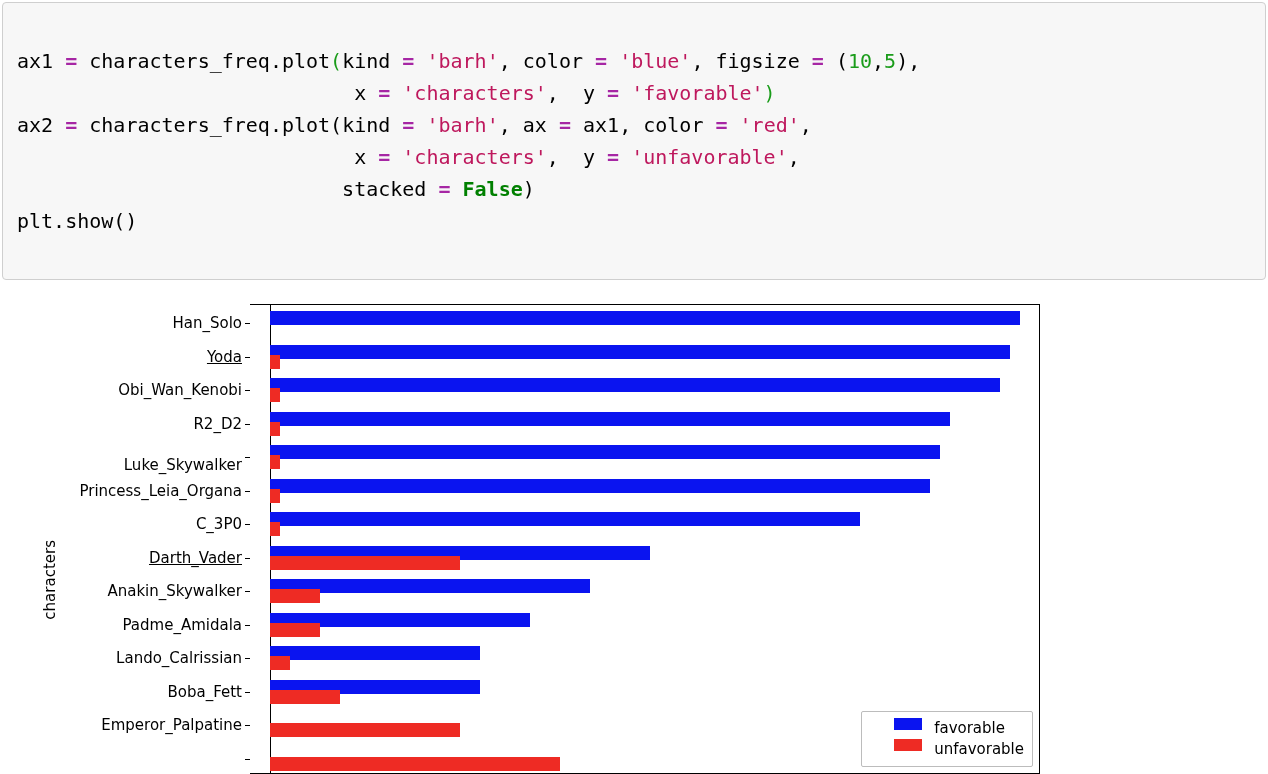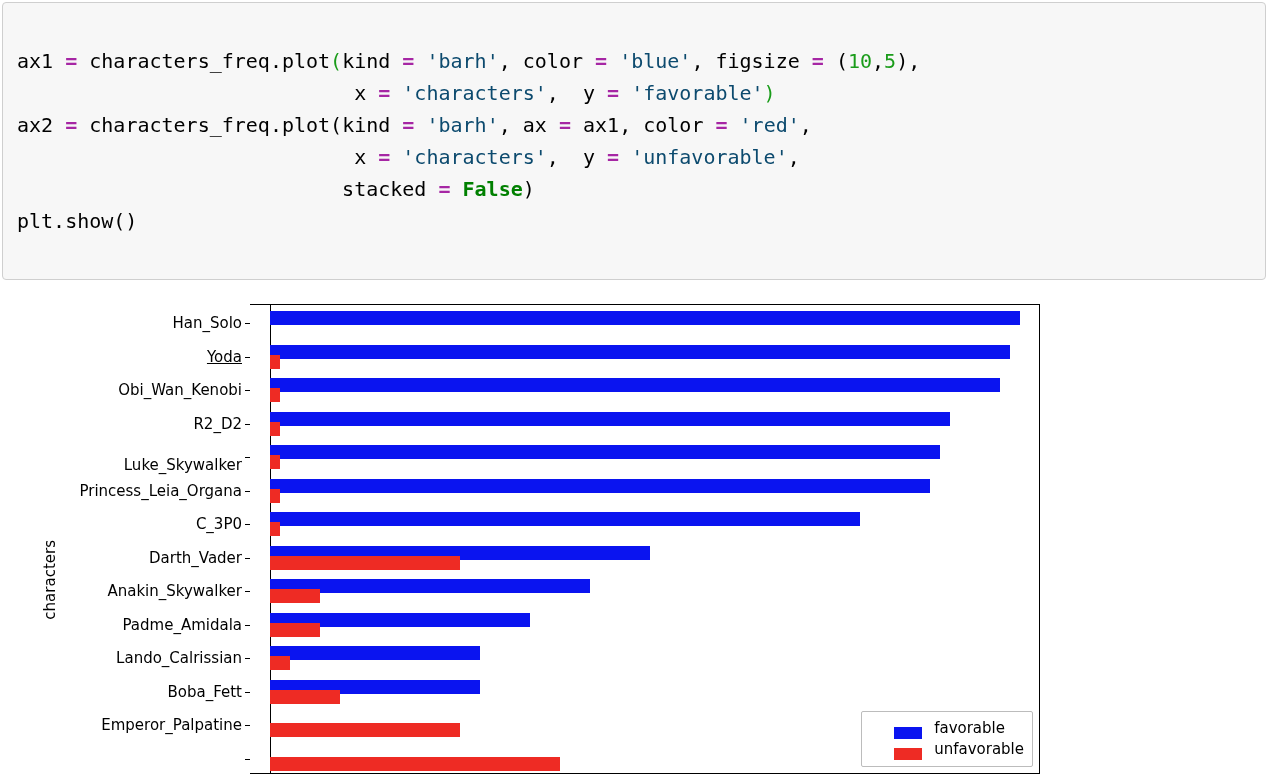--- a/index.html
+++ b/index.html
@@ -23,21 +23,21 @@
     font-family: "Menlo", "DejaVu Sans Mono", "Consolas", monospace;
     font-size: 20px;
     line-height: 1.6;
     white-space: pre;
     overflow: hidden;
   }
   .tk-name   { color: #000; text-align: center; }
   .tk-op     { color: #a626a4; font-weight: bold; }
   .tk-paren  { color: #000; }
   .tk-paren-hl { color: #1a9c1a; }
-  .tk-str    { color: #0c4a6e; }
+  .tk-str    { color: #be185d; }
   .tk-num    { color: #1a9c1a; text-align: center; }
   .tk-bool   { color: #008000; font-weight: bold; }
 
   .chart-output {
     width: 1268px;
     padding-left: 20px;
     box-sizing: border-box;
   }
   .chart-wrap {
     position: relative;
@@ -89,21 +89,21 @@
   .legend-box {
     position: absolute;
     background: #fff;
     border: 1px solid #bcbcbc;
     border-radius: 2px;
     padding: 6px 8px;
     font-size: 15px;
   }
   .legend-row {
     display: flex;
-    align-items: flex-end;
+    align-items: flex-start;
     gap: 12px;
     line-height: 1.4;
     margin-left: 24px;
   }
   .legend-swatch {
     width: 28px;
     height: 12px;
   }
 </style>
 </head>
@@ -160,21 +160,21 @@
           <div class="bar-red" style="left: 20px; width: 10px; height: 14px; top: 150px;"></div>
           <div class="ytick-mark" style="top: 185.5px;"></div>
           <div class="ytick-label" style="top: 185.5px;">Princess_Leia_Organa</div>
           <div class="bar-blue" style="left: 20px; width: 660px; height: 14px; top: 173.5px;"></div>
           <div class="bar-red" style="left: 20px; width: 10px; height: 14px; top: 183.5px;"></div>
           <div class="ytick-mark" style="top: 219px;"></div>
           <div class="ytick-label" style="top: 219px;">C_3P0</div>
           <div class="bar-blue" style="left: 20px; width: 590px; height: 14px; top: 207px;"></div>
           <div class="bar-red" style="left: 20px; width: 10px; height: 14px; top: 217px;"></div>
           <div class="ytick-mark" style="top: 252.5px;"></div>
-          <div class="ytick-label" style="top: 252.5px;">Darth_Vader</div>
+          <div class="ytick-label" style="top: 252.5px; text-decoration: underline;">Darth_Vader</div>
           <div class="bar-blue" style="left: 20px; width: 380px; height: 14px; top: 240.5px;"></div>
           <div class="bar-red" style="left: 20px; width: 190px; height: 14px; top: 250.5px;"></div>
           <div class="ytick-mark" style="top: 286px;"></div>
           <div class="ytick-label" style="top: 286px;">Anakin_Skywalker</div>
           <div class="bar-blue" style="left: 20px; width: 320px; height: 14px; top: 274px;"></div>
           <div class="bar-red" style="left: 20px; width: 50px; height: 14px; top: 284px;"></div>
           <div class="ytick-mark" style="top: 319.5px;"></div>
           <div class="ytick-label" style="top: 319.5px;">Padme_Amidala</div>
           <div class="bar-blue" style="left: 20px; width: 260px; height: 14px; top: 307.5px;"></div>
           <div class="bar-red" style="left: 20px; width: 50px; height: 14px; top: 317.5px;"></div>

